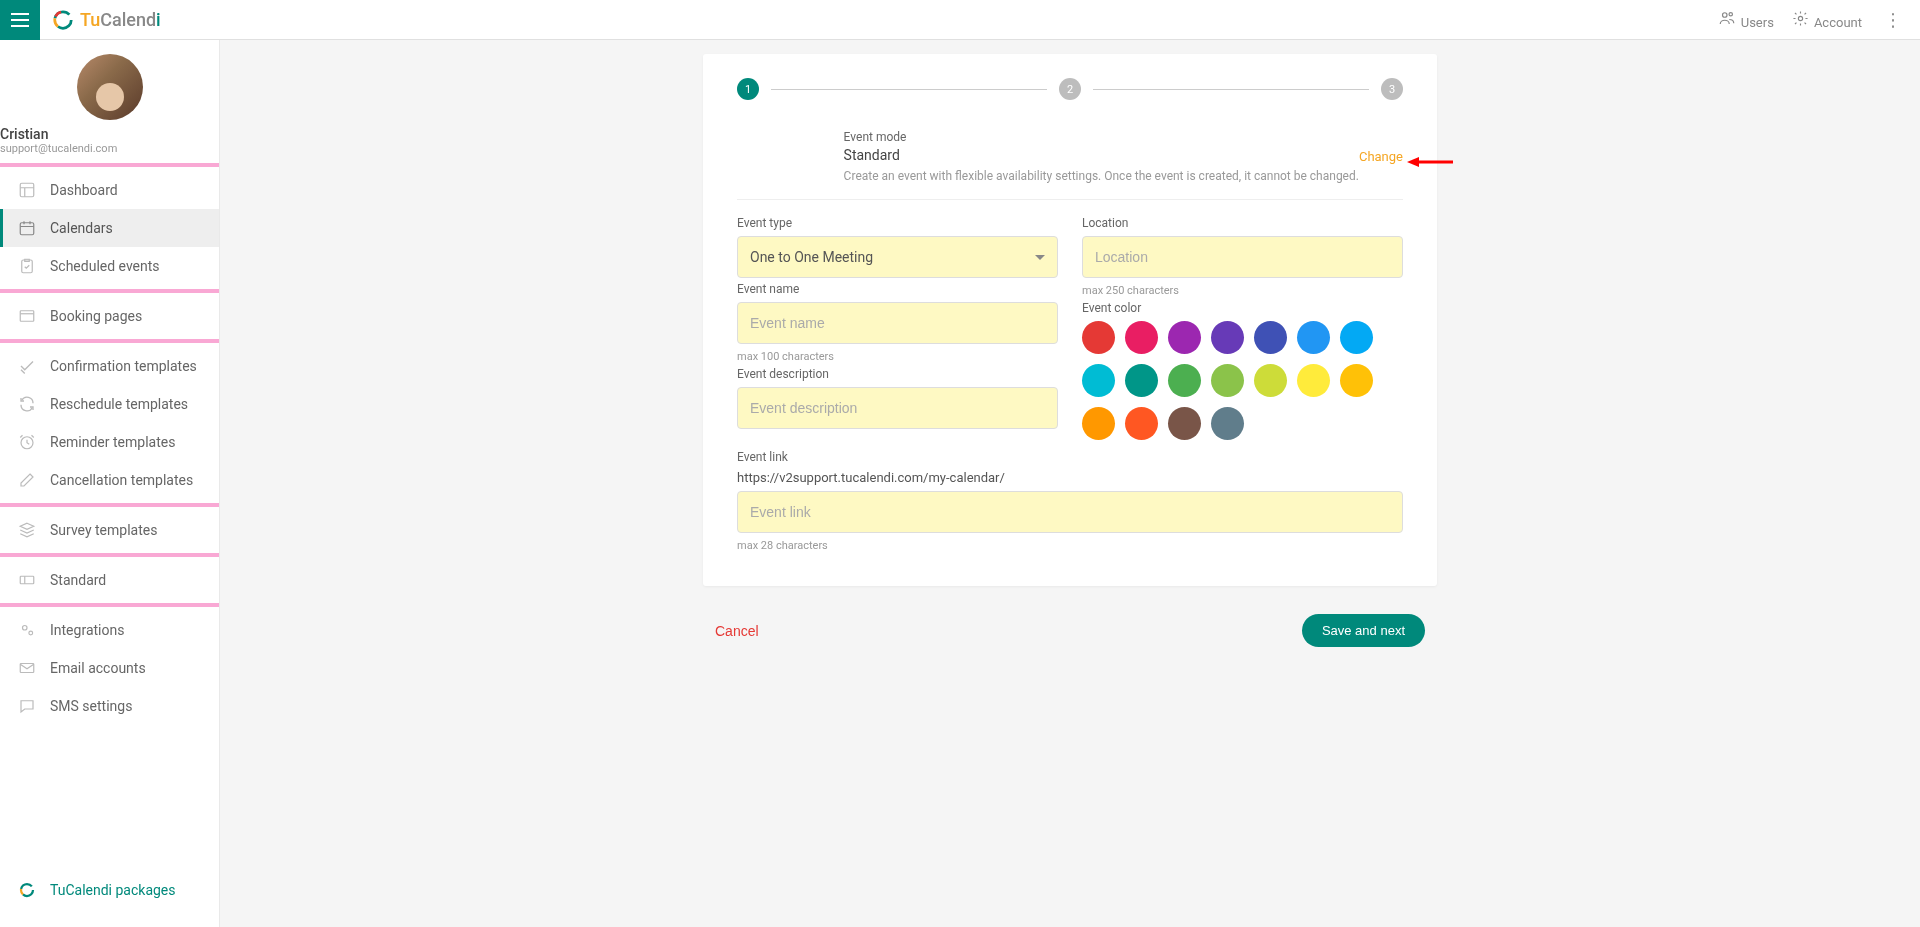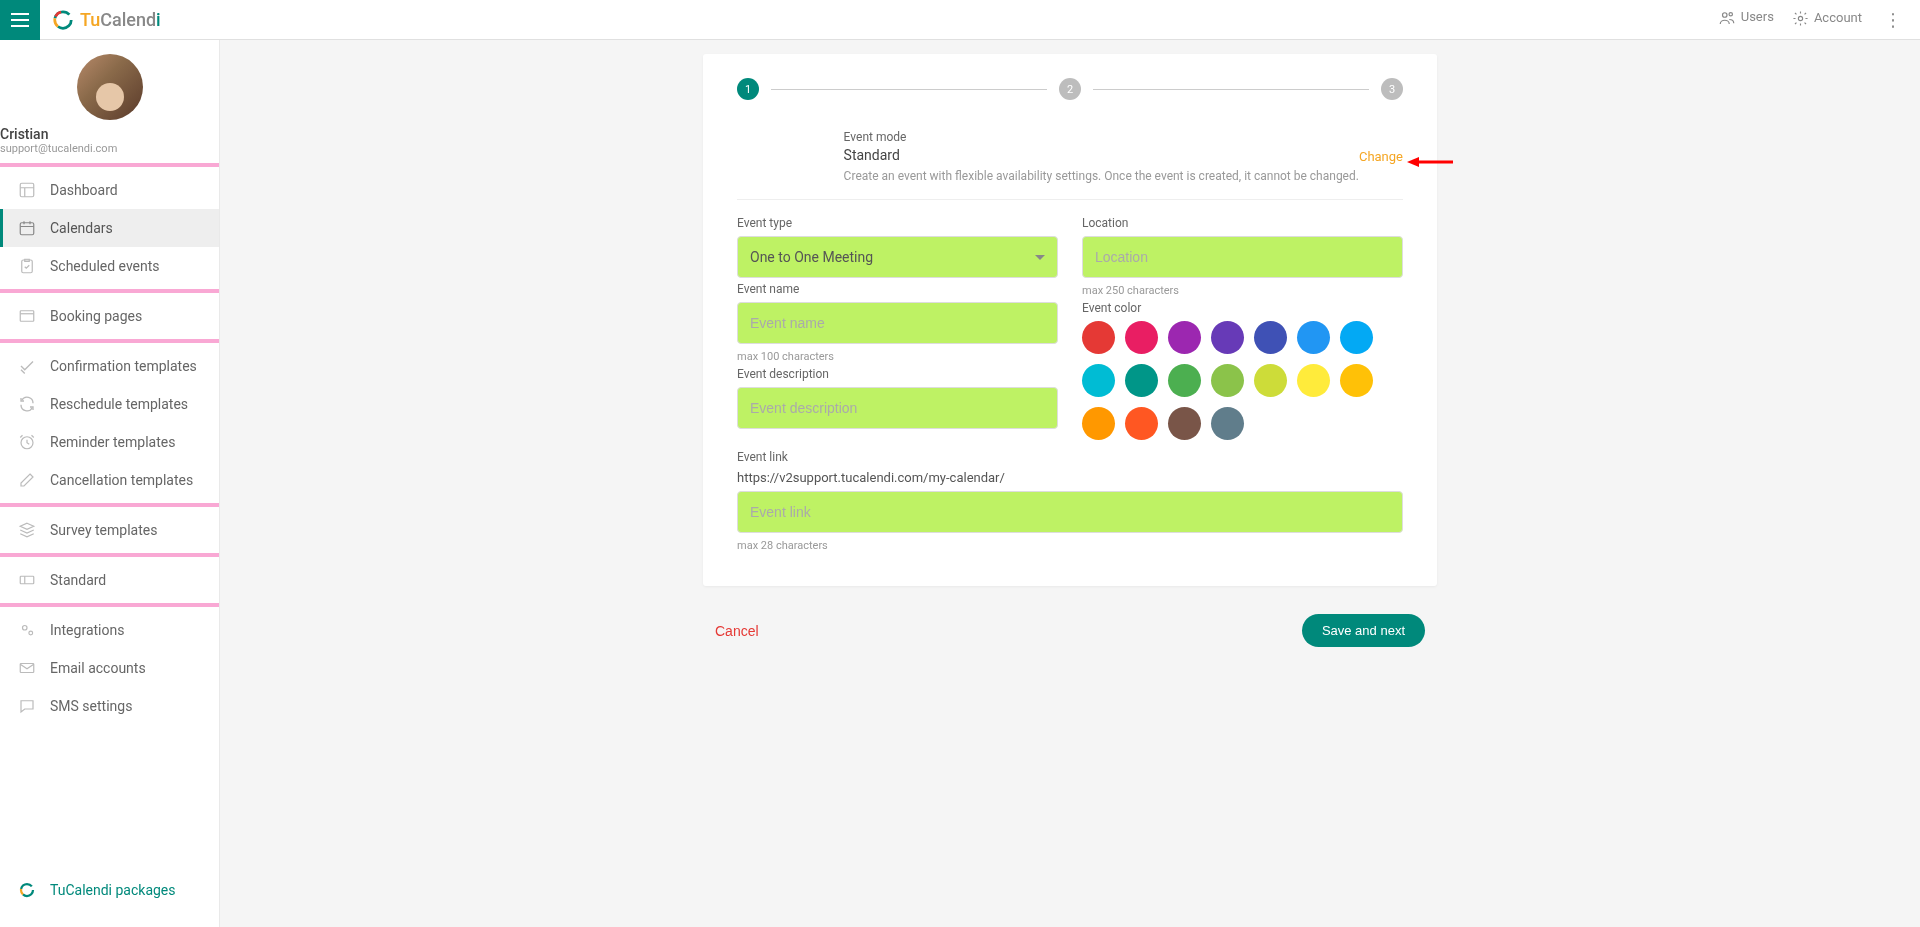--- a/index.html
+++ b/index.html
@@ -11,21 +11,21 @@
   .menu-btn span, .menu-btn span::before, .menu-btn span::after { display: block; width: 18px; height: 2px; background: #fff; position: relative; }
   .menu-btn span::before, .menu-btn span::after { content: ""; position: absolute; }
   .menu-btn span::before { top: -6px; }
   .menu-btn span::after { top: 6px; }
   .logo { display: flex; align-items: center; margin-left: 12px; font-size: 18px; font-weight: 500; justify-content: space-between; }
   .logo-icon { width: 22px; height: 22px; margin-right: 6px; }
   .logo .t1 { color: #f5a623; }
   .logo .t2 { color: #888; }
   .logo .t3 { color: #00897b; }
   .header-right { margin-left: auto; display: flex; align-items: center; gap: 18px; padding-right: 14px; color: #888; }
-  .header-link { display: flex; align-items: flex-start; gap: 5px; cursor: pointer; font-size: 13px; }
+  .header-link { display: flex; align-items: flex-end; gap: 5px; cursor: pointer; font-size: 13px; }
   .kebab { font-size: 18px; cursor: pointer; padding: 0 4px; }
 
   
   .layout { display: flex; }
   .sidebar { width: 220px; background: #fff; border-right: 1px solid #e9e9e9; min-height: calc(100vh - 40px); display: flex; flex-direction: column; }
   .profile { text-align: left; padding: 14px 0 8px; }
   .avatar { width: 66px; height: 66px; border-radius: 50%; background: linear-gradient(135deg,#b88a6a 0%, #8a6a4a 40%, #5a3a2a 100%); margin: 0 auto 6px; position: relative; overflow: hidden; }
   .avatar::after { content:""; position:absolute; left:50%; top:44%; transform:translateX(-50%); width:28px; height:28px; background:#e6c7a8; border-radius:50%; }
   .profile-name { font-weight: 500; font-size: 14px; color: #444; }
   .profile-email { font-size: 11px; color: #999; }
@@ -50,21 +50,21 @@
   .section-row { display: flex; justify-content: flex-end; border-bottom: 1px solid #eee; padding-bottom: 16px; margin-bottom: 16px; position: relative; }
   .label-sm { font-size: 12px; color: #666; margin-bottom: 3px; }
   .mode-title { font-size: 14px; color: #444; font-weight: 400; margin-bottom: 6px; }
   .mode-desc { font-size: 12px; color: #999; }
   .change-link { color: #f5a623; font-size: 13px; cursor: pointer; align-self: center; }
   
   .cols { display: flex; gap: 24px; }
   .col { flex: 1; }
   .field { margin-bottom: 4px; }
   .field > label { display: block; font-size: 12px; color: #666; margin-bottom: 6px; }
-  .input, .select { width: 100%; height: 42px; border: 1px solid #ddd; border-radius: 4px; padding: 0 12px; font-size: 14px; color: #555; background: #bef264; }
+  .input, .select { width: 100%; height: 42px; border: 1px solid #ddd; border-radius: 4px; padding: 0 12px; font-size: 14px; color: #555; background: #fef9c3; }
   .input::placeholder { color: #aaa; }
   .select { display: flex; align-items: center; justify-content: space-between; cursor: pointer; }
   .caret { border-left: 5px solid transparent; border-right: 5px solid transparent; border-top: 5px solid #888; }
   .hint { font-size: 11px; color: #999; margin-top: 6px; }
   
   .colors { display: flex; flex-wrap: wrap; gap: 10px; max-width: 330px; }
   .color-dot { width: 33px; height: 33px; border-radius: 50%; cursor: pointer; }
   
   .link-prefix { font-size: 13px; color: #555; margin-bottom: 6px; margin-top: 3px; }
   

